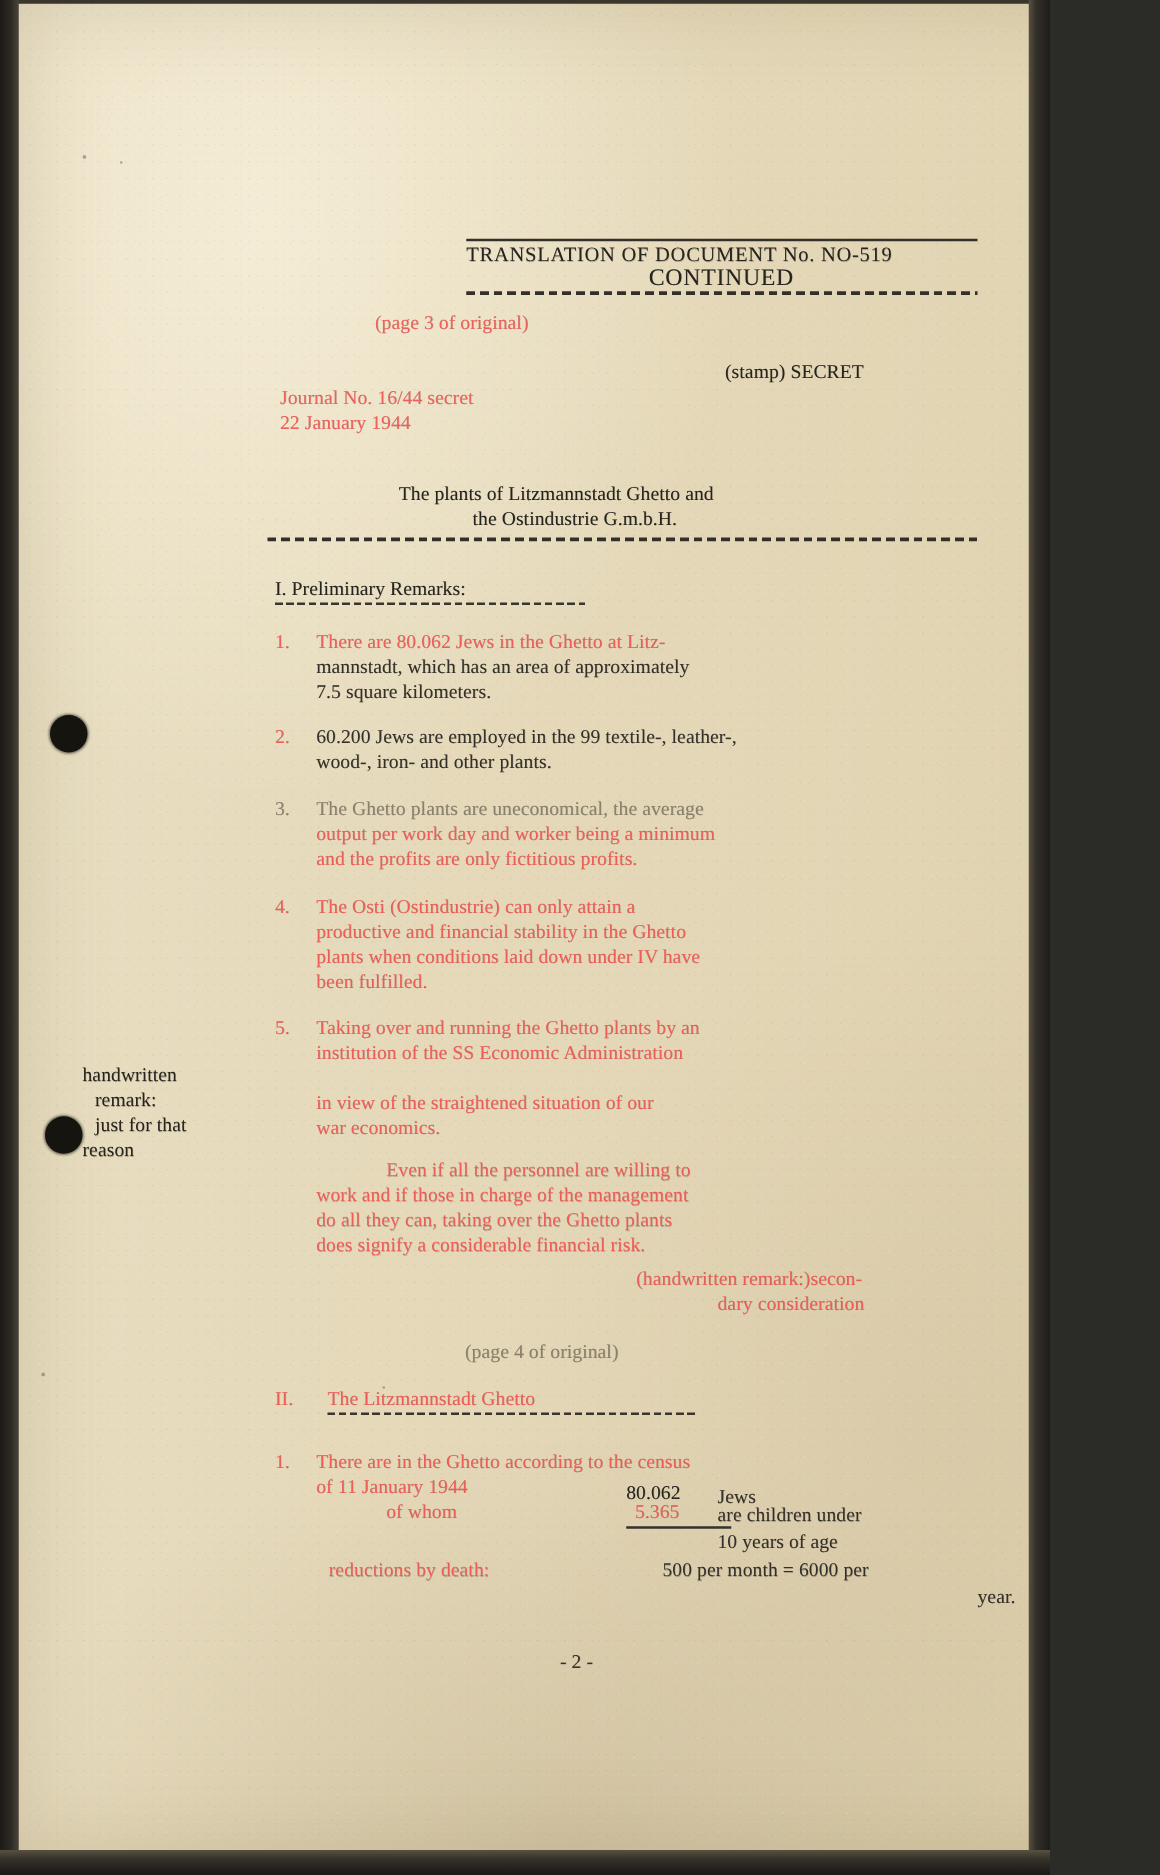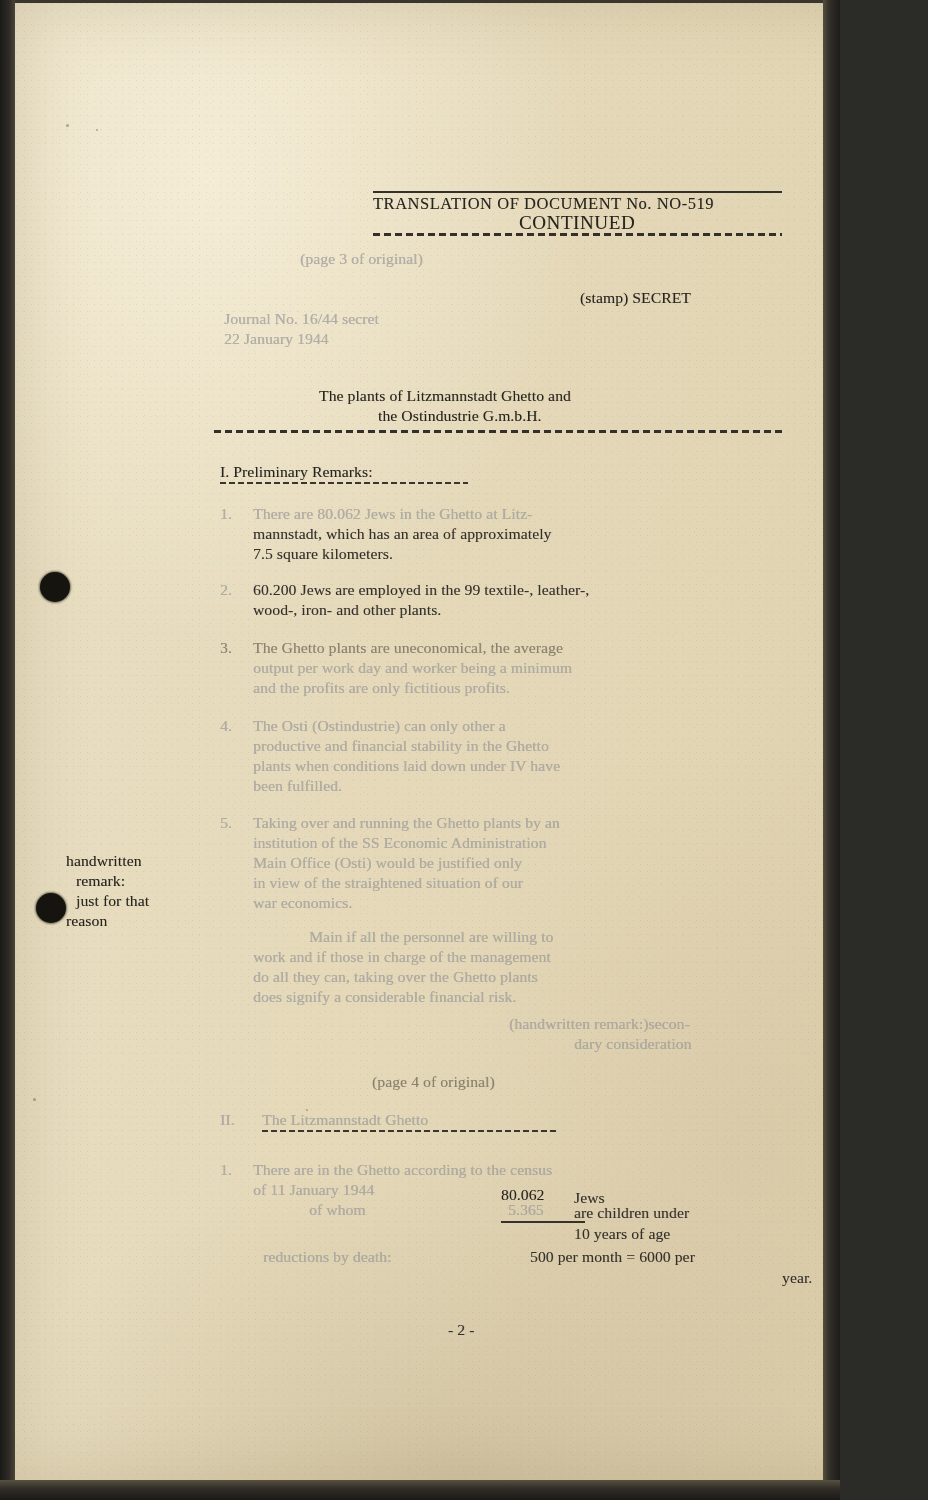--- a/index.html
+++ b/index.html
@@ -61,21 +61,21 @@
     font-size: 15.6px;
     line-height: 20.5px;
     letter-spacing: 0.1px;
   }
   .tx {
     position: absolute;
     white-space: pre;
     text-shadow: 0.4px 0.3px 0 rgba(60,54,44,0.30);
   }
   
-  .faint  { color: #a3a3a3; opacity: 0.82; }
+  .faint  { color: #ef4444; opacity: 0.82; }
   .fainter{ color: #6b6454; opacity: 0.74; }
   .dark   { color: #26241f; }
 
   .rule {
     position: absolute;
     background: #33302b;
     height: 2px;
   }
   .dashrule {
     position: absolute;
@@ -157,38 +157,37 @@
     <div class="tx faint" style="left:206px; top:580px;">2.</div>
     <div class="tx" style="left:239px; top:580px;">60.200 Jews are employed in the 99 textile-, leather-,</div>
     <div class="tx" style="left:239px; top:600px;">wood-, iron- and other plants.</div>
 
     <div class="tx fainter" style="left:206px; top:638px;">3.</div>
     <div class="tx fainter" style="left:239px; top:638px;">The Ghetto plants are uneconomical, the average</div>
     <div class="tx faint" style="left:239px; top:658px;">output per work day and worker being a minimum</div>
     <div class="tx faint" style="left:239px; top:678px;">and the profits are only fictitious profits.</div>
 
     <div class="tx faint" style="left:206px; top:716px;">4.</div>
-    <div class="tx faint" style="left:239px; top:716px;">The Osti (Ostindustrie) can only other a</div>
+    <div class="tx faint" style="left:239px; top:716px;">The Osti (Ostindustrie) can only attain a</div>
     <div class="tx faint" style="left:239px; top:736px;">productive and financial stability in the Ghetto</div>
     <div class="tx faint" style="left:239px; top:756px;">plants when conditions laid down under IV have</div>
     <div class="tx faint" style="left:239px; top:776px;">been fulfilled.</div>
 
     <div class="tx faint" style="left:206px; top:813px;">5.</div>
     <div class="tx faint" style="left:239px; top:813px;">Taking over and running the Ghetto plants by an</div>
     <div class="tx faint" style="left:239px; top:833px;">institution of the SS Economic Administration</div>
-    <div class="tx faint" style="left:239px; top:853px;">Main Office (Osti) would be justified only</div>
     <div class="tx faint" style="left:239px; top:873px;">in view of the straightened situation of our</div>
     <div class="tx faint" style="left:239px; top:893px;">war economics.</div>
 
     <div class="tx dark" style="left:52px; top:851px;">handwritten</div>
     <div class="tx dark" style="left:62px; top:871px;">remark:</div>
     <div class="tx dark" style="left:62px; top:891px;">just for that</div>
     <div class="tx dark" style="left:52px; top:911px;">reason</div>
 
-    <div class="tx faint" style="left:295px; top:927px;">Main if all the personnel are willing to</div>
+    <div class="tx faint" style="left:295px; top:927px;">Even if all the personnel are willing to</div>
     <div class="tx faint" style="left:239px; top:947px;">work and if those in charge of the management</div>
     <div class="tx faint" style="left:239px; top:967px;">do all they can, taking over the Ghetto plants</div>
     <div class="tx faint" style="left:239px; top:987px;">does signify a considerable financial risk.</div>
 
     <div class="tx faint" style="left:495px; top:1014px;">(handwritten remark:)secon-</div>
     <div class="tx faint" style="left:560px; top:1034px;">dary consideration</div>
 
     <div class="tx fainter" style="left:358px; top:1072px;">(page 4 of original)</div>
 
     <div class="tx faint" style="left:206px; top:1110px;">II.</div>

